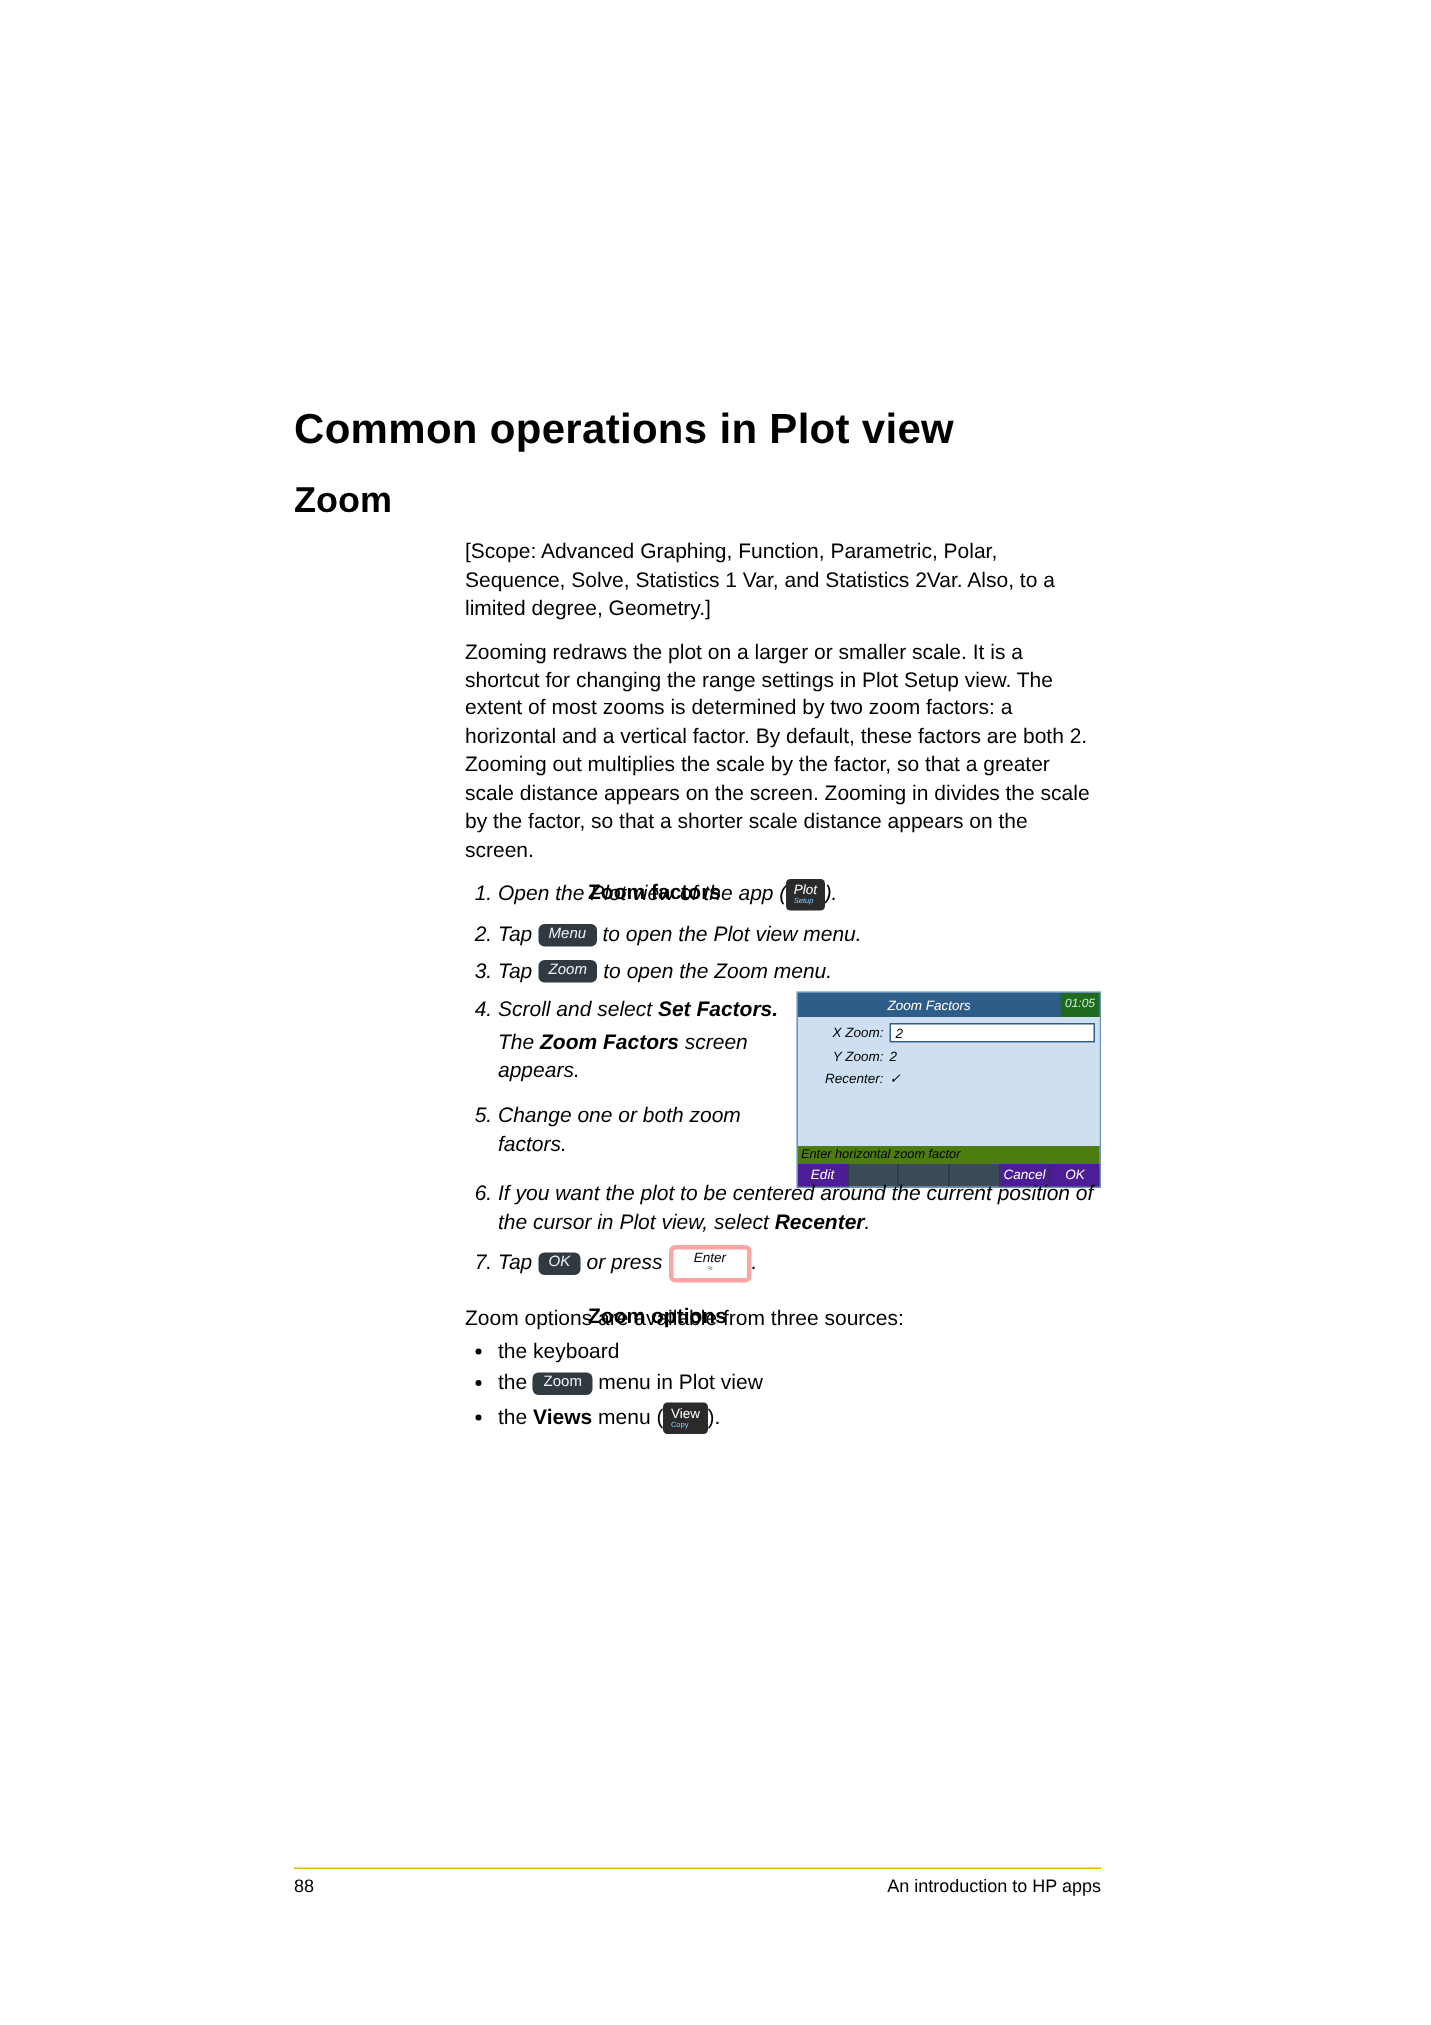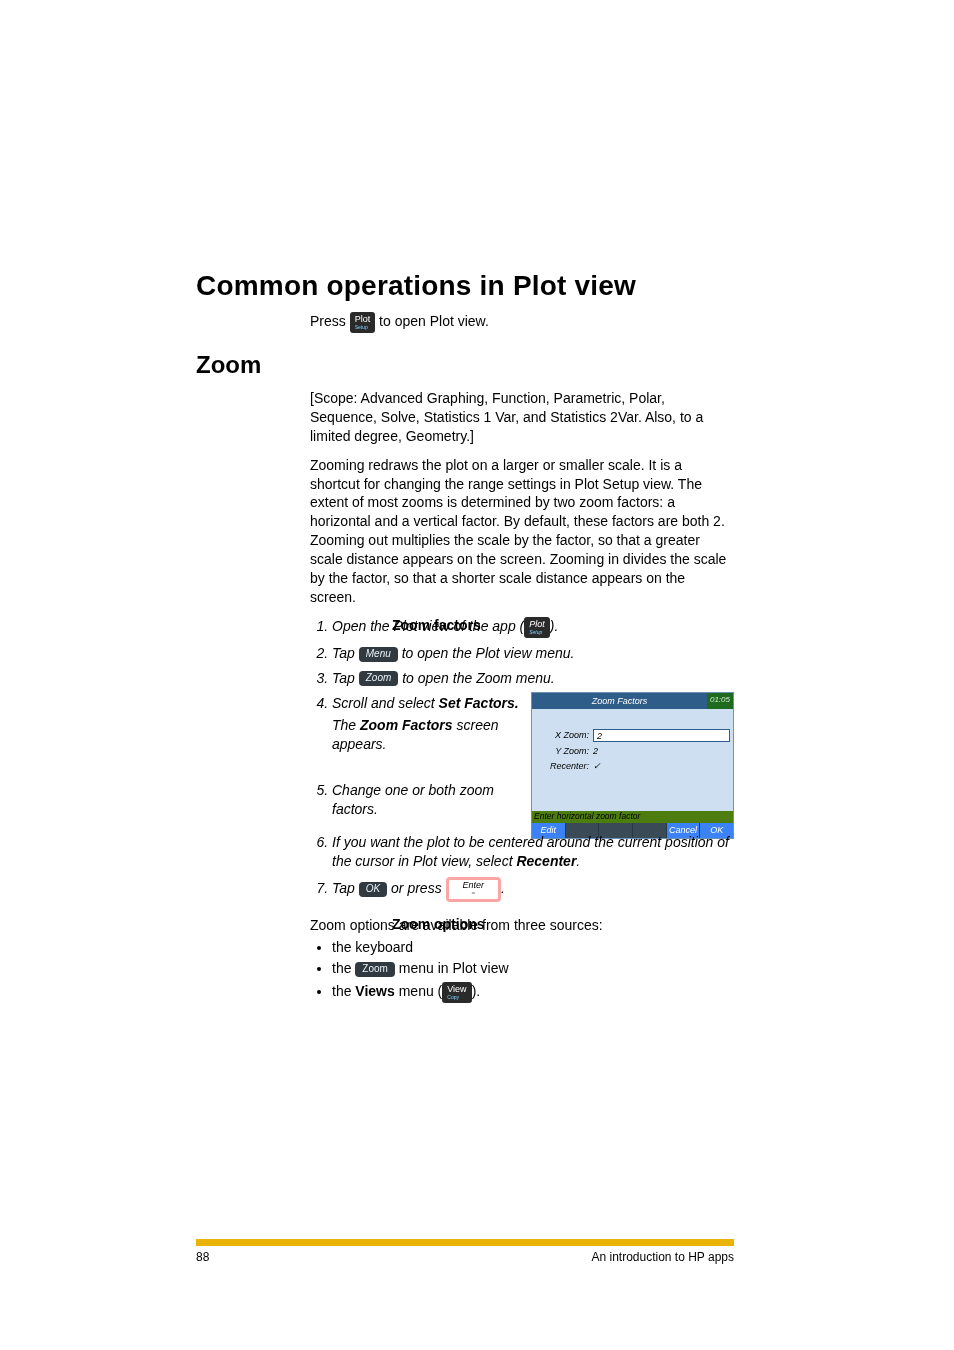--- a/index.html
+++ b/index.html
@@ -127,21 +127,21 @@
   .calc .titlebar {
     display:flex;
     background:#2f5d8a;
     color:#fff;
     font-size:9px;
   }
   .calc .titlebar .t-center { flex:1; text-align:center; padding:2px 0; }
   .calc .titlebar .t-right { background:#1f6a1f; color:#cfe8cf; font-size:8px; padding:2px 3px; }
   .calc .area {
     background:#cddff0;
-    padding:20px 3px 2px 3px;
+    padding:4px 3px 2px 3px;
     min-height:80px;
   }
   .calc .row { display:flex; align-items:center; margin-bottom:3px; font-size:9px; }
   .calc .lbl { width:54px; text-align:right; padding-right:4px; color:#000; }
   .calc .val { flex:1; }
   .calc .val.box {
     background:#fff;
     border:1px solid #2f5d8a;
     padding:0 3px;
     height:13px;
@@ -159,52 +159,45 @@
   .calc .menu .mk {
     flex:1;
     text-align:center;
     color:#dbe6ee;
     font-size:9px;
     padding:1px 0 2px 0;
     border-right:1px solid #2a3a45;
   }
   .calc .menu .mk:last-child { border-right:none; }
   .calc .menu .mk.light {
-    background:#3b82f6;
+    background:#4c1d95;
     color:#fff;
   }
 
   .footer {
     position:absolute;
     left:196px;
     right:220px;
     bottom:86px;
-    border-top:7px solid #eab308;
+    border-top:1px solid #eab308;
     padding-top:4px;
     display:flex;
     justify-content:space-between;
     font-size:12px;
     font-family:"Futura","Century Gothic","Trebuchet MS",sans-serif;
   }
 </style>
 </head>
 <body>
 
 <div class="page">
 
   <h1>Common operations in Plot view</h1>
 
   <div class="body-col">
-    <p>
-      <span>Press </span>
-      <span class="keycap">
-        <span>Plot</span><span class="sub">Setup</span>
-      </span>
-      <span> to open Plot view.</span>
-    </p>
   </div>
 
   <h2>Zoom</h2>
 
   <div class="body-col">
     <p>[Scope: Advanced Graphing, Function, Parametric, Polar, Sequence, Solve, Statistics 1 Var, and Statistics 2Var. Also, to a limited degree, Geometry.]</p>
     <p>
       <span>Zooming redraws the plot on a larger or smaller scale. It is a shortcut for changing the range settings in Plot Setup view. The extent of most zooms is determined by two zoom factors: a horizontal and a vertical factor. By default, these factors are both 2. Zooming out </span><span class="italic">multiplies</span><span> the scale by the factor, so that a greater scale distance appears on the screen. Zooming in </span><span class="italic">divides</span><span> the scale by the factor, so that a shorter scale distance appears on the screen.</span>
     </p>
   </div>

